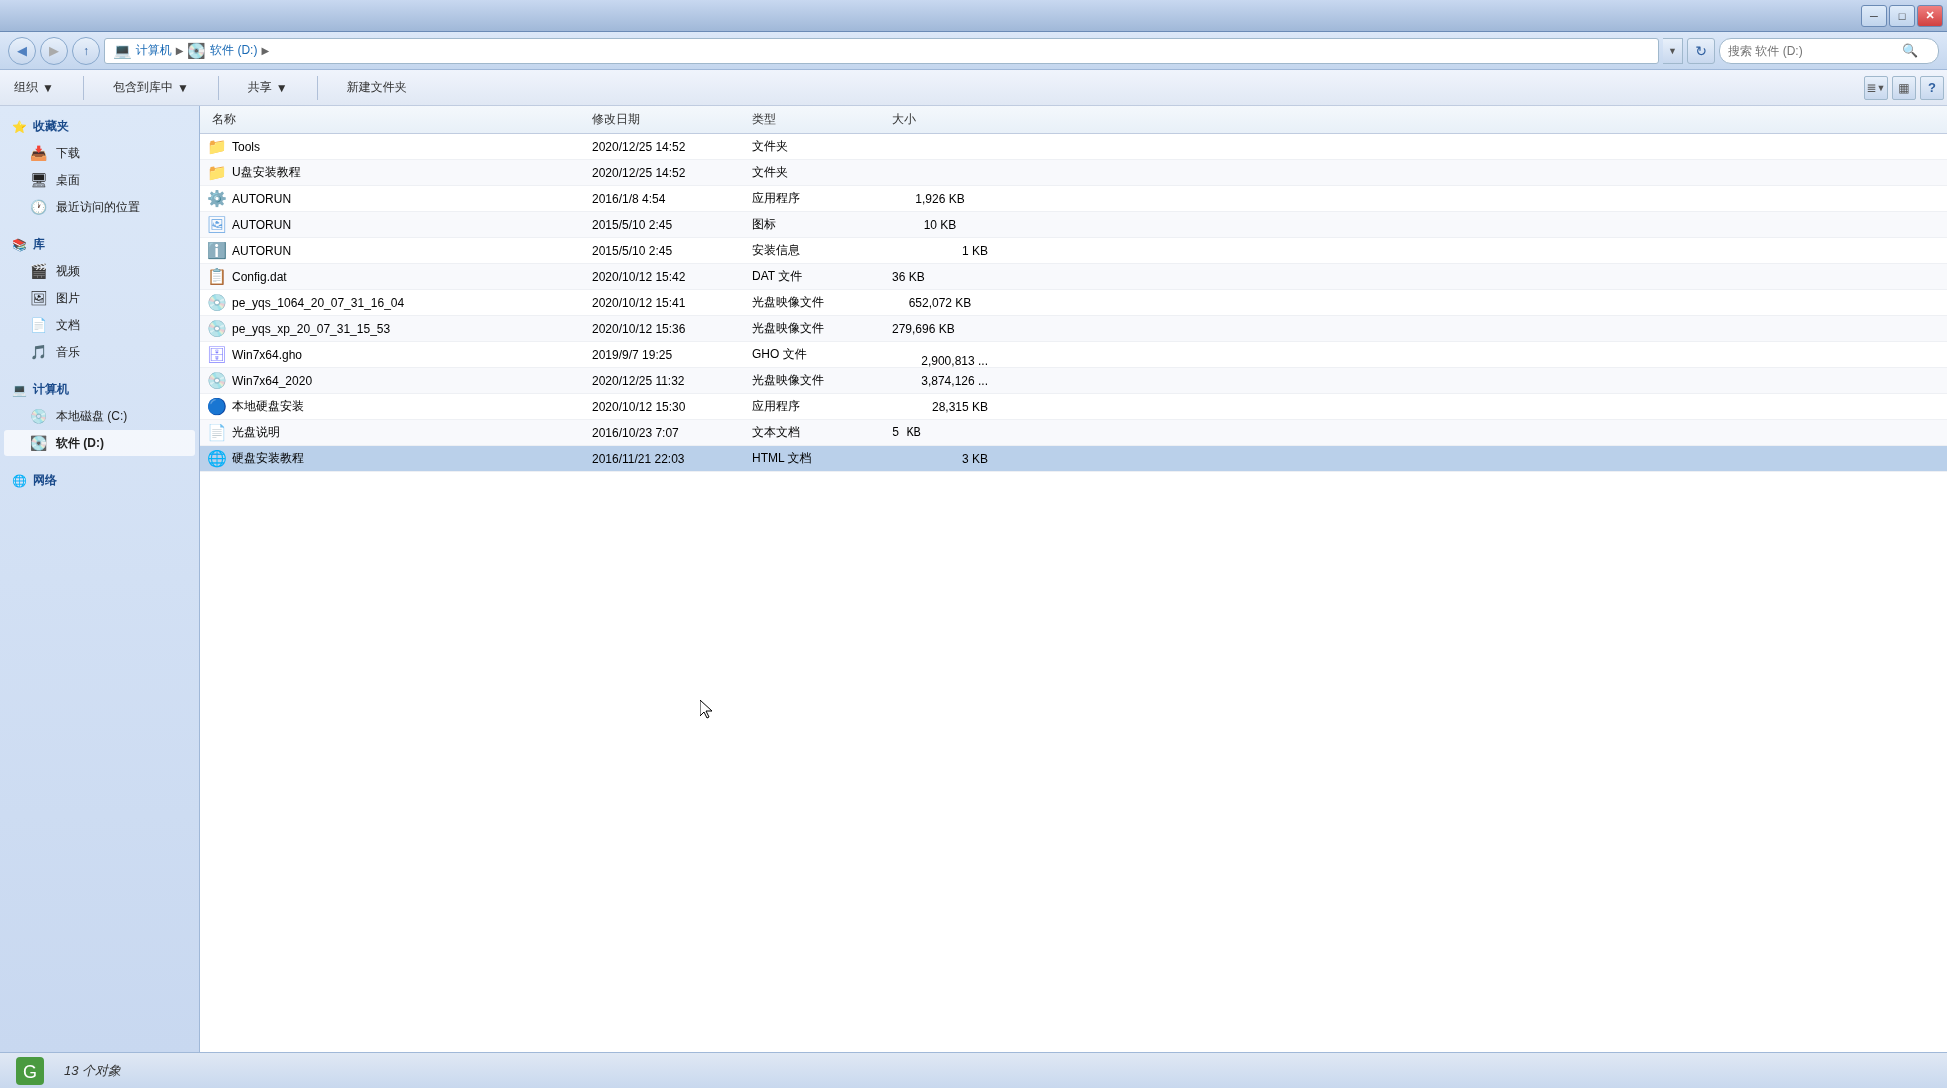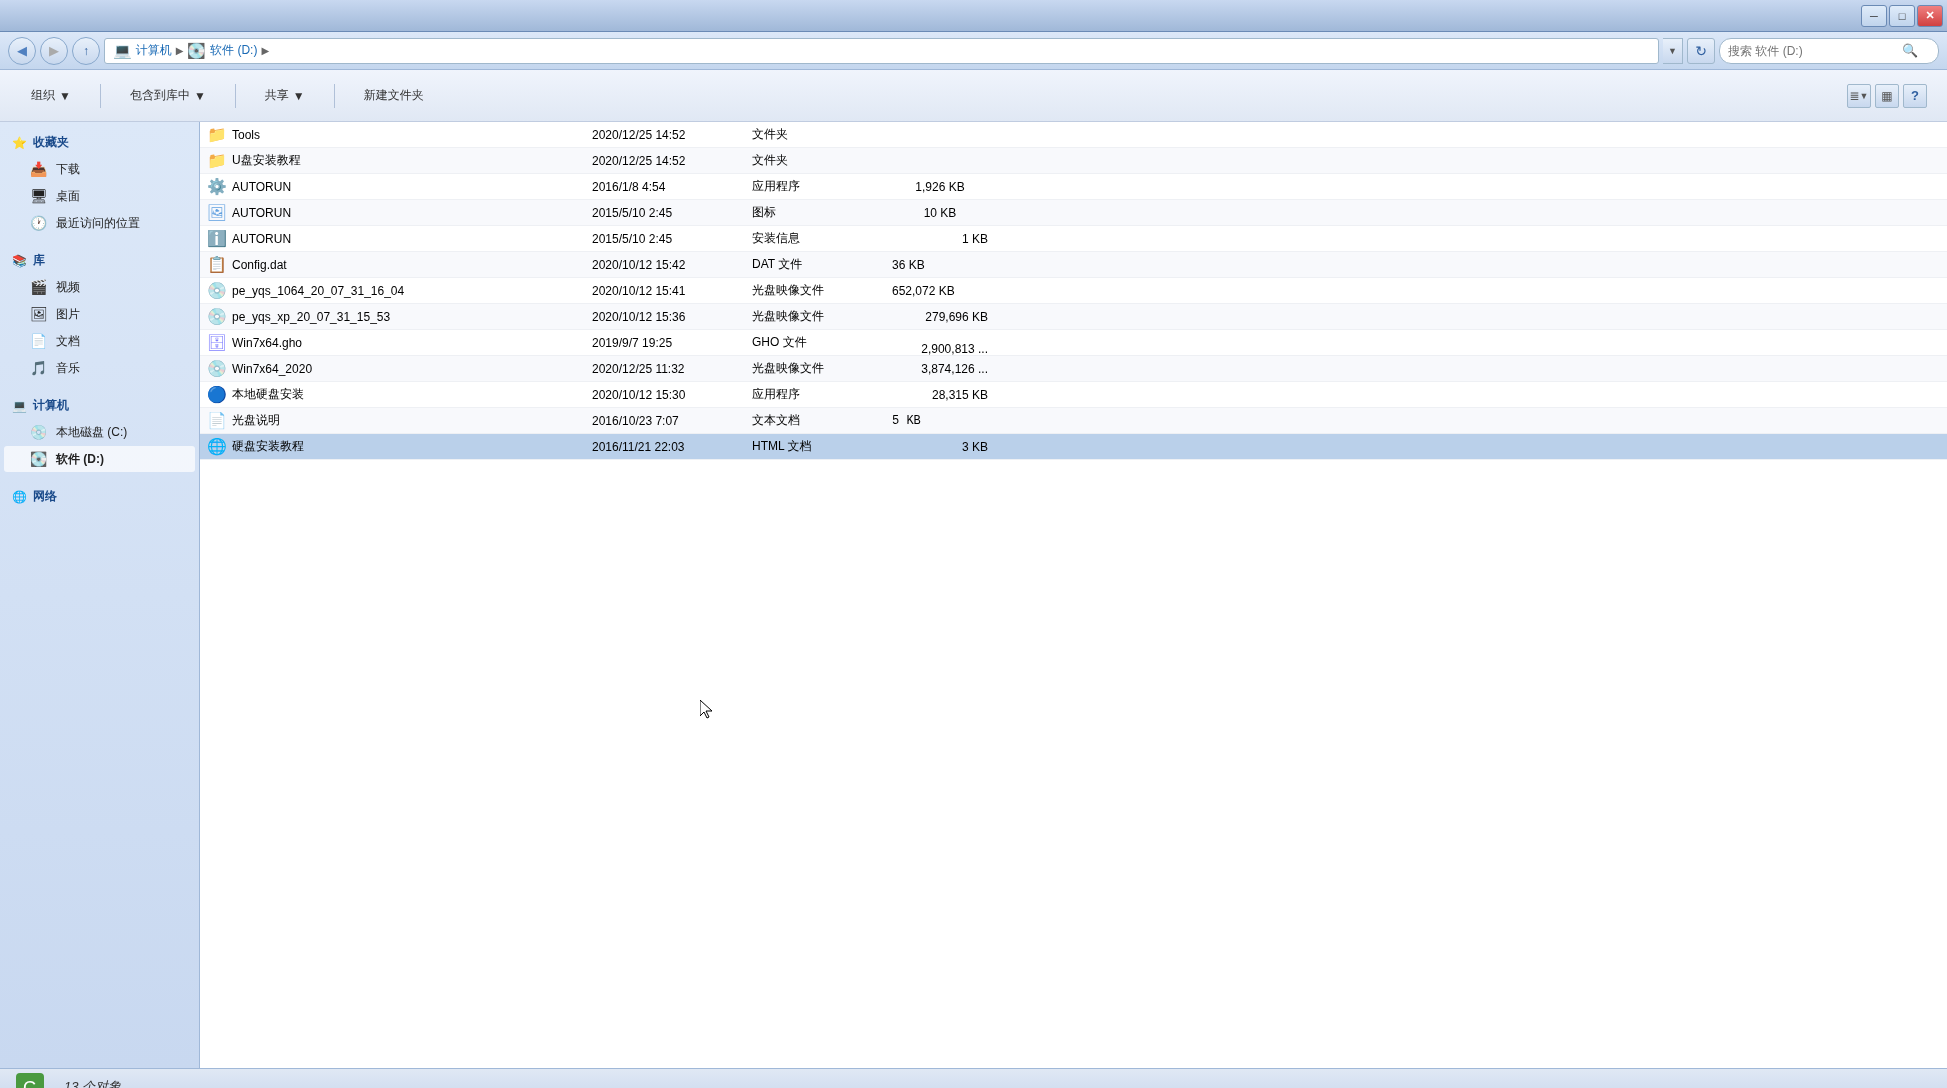--- a/index.html
+++ b/index.html
@@ -128,25 +128,25 @@
       outline: none;
       font-size: 12px;
       color: #888;
       width: 170px;
       background: transparent;
     }
     .search-icon { color: #888; font-size: 13px; cursor: pointer; }
 
     
     .toolbar {
-      height: 52px;
+      height: 36px;
       background: linear-gradient(to bottom, #f0f4fc 0%, #e0e8f4 100%);
       display: flex;
       align-items: center;
-      padding: 0 20px;
+      padding: 0 3px;
       gap: 16px;
       border-bottom: 1px solid #c0cce0;
     }
     .toolbar-btn {
       height: 28px;
       padding: 0 10px;
       border: 1px solid transparent;
       border-radius: 3px;
       background: transparent;
       cursor: pointer;
@@ -488,20 +488,26 @@
       <div class="sidebar-section-header">
         <span>🌐</span>
         <span>网络</span>
       </div>
     </div>
 
   </div>
 
   <div class="column-area">
 
+    <div class="col-headers">
+      <div class="col-header">名称</div>
+      <div class="col-header">修改日期</div>
+      <div class="col-header">类型</div>
+      <div class="col-header">大小</div>
+    </div>
 
     <div id="file-rows-container">
         <div class="file-row">
     <div class="file-name-cell">
       <span class="file-icon">
               <span style="font-size:16px;color:#f0c040;">📁</span>
             </span>
       <span>Tools</span>
     </div>
     <div class="file-cell">2020/12/25 14:52</div>
@@ -565,32 +571,32 @@
   </div>
         <div class="file-row">
     <div class="file-name-cell">
       <span class="file-icon">
               <span style="font-size:16px;color:#80a0c0;">💿</span>
             </span>
       <span>pe_yqs_1064_20_07_31_16_04</span>
     </div>
     <div class="file-cell">2020/10/12 15:41</div>
     <div class="file-cell">光盘映像文件</div>
-    <div class="file-cell" style="text-align:left;padding-right:20px;">652,072 KB</div>
+    <div class="file-cell" style="text-align:center;padding-right:20px;">652,072 KB</div>
   </div>
         <div class="file-row">
     <div class="file-name-cell">
       <span class="file-icon">
               <span style="font-size:16px;color:#80a0c0;">💿</span>
             </span>
       <span>pe_yqs_xp_20_07_31_15_53</span>
     </div>
     <div class="file-cell">2020/10/12 15:36</div>
     <div class="file-cell">光盘映像文件</div>
-    <div class="file-cell" style="text-align:right;padding-right:20px;">279,696 KB</div>
+    <div class="file-cell" style="text-align:left;padding-right:20px;">279,696 KB</div>
   </div>
         <div class="file-row">
     <div class="file-name-cell">
       <span class="file-icon">
               <span style="font-size:16px;color:#8080ff;">🗄</span>
             </span>
       <span>Win7x64.gho</span>
     </div>
     <div class="file-cell">2019/9/7 19:25</div>
     <div class="file-cell">GHO 文件</div>

